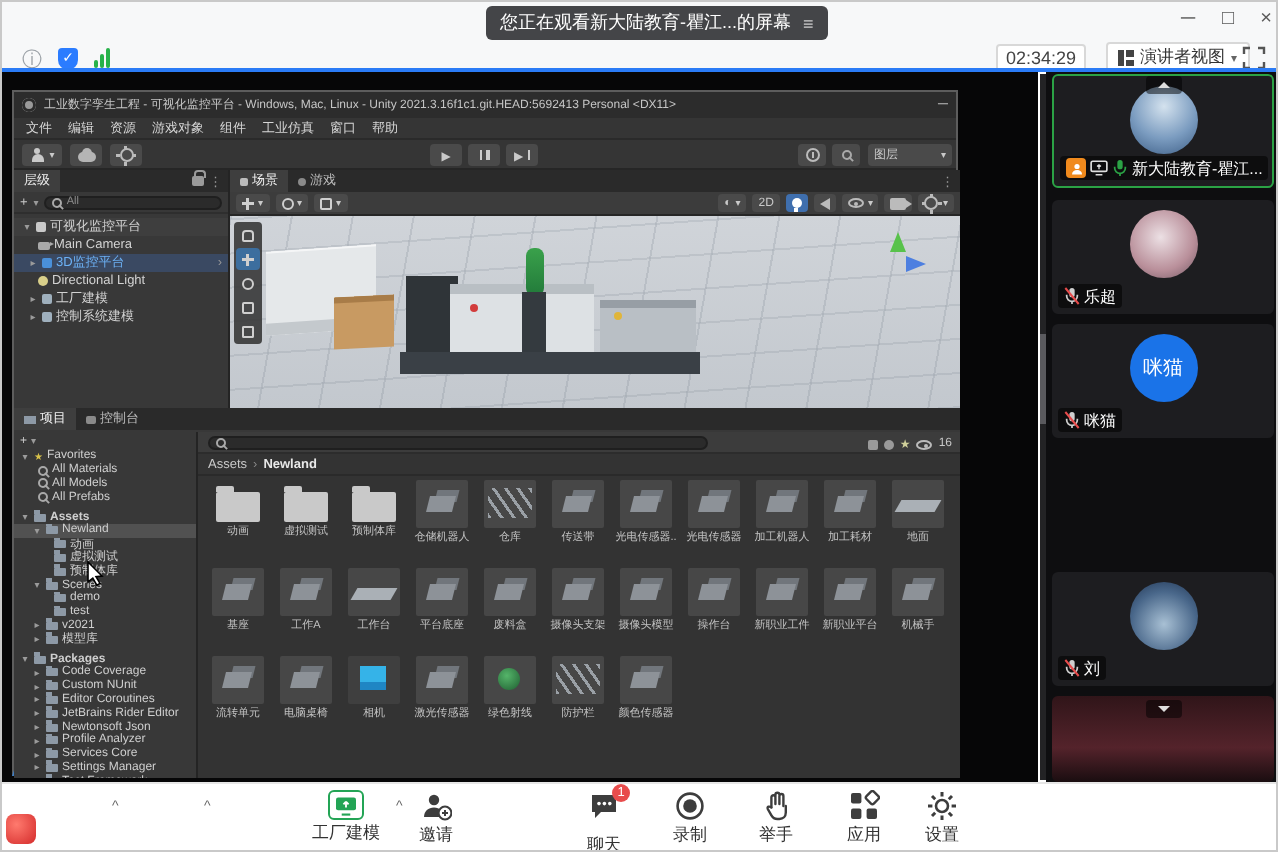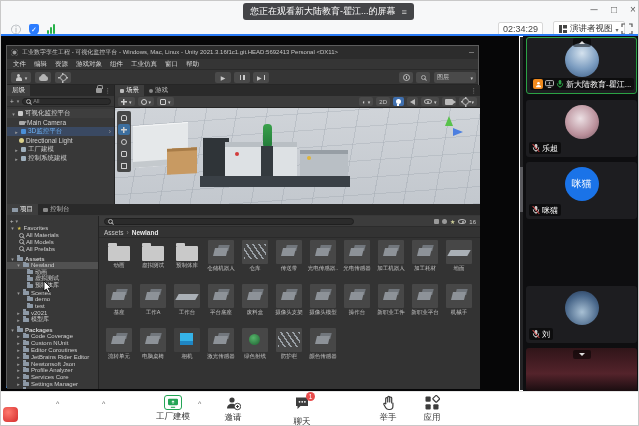--- a/index.html
+++ b/index.html
@@ -731,21 +731,21 @@
         <svg width="12" height="10" viewBox="0 0 16 14">
             <rect x="1" y="1" width="14" height="9" rx="1.5" fill="#23A455"></rect>
             <path d="M8 8V4M8 4L6.2 5.8M8 4l1.8 1.8" stroke="#fff" stroke-width="1.3" fill="none"></path>
             <path d="M5 13h6" stroke="#23A455" stroke-width="1.5"></path>
           </svg>
       </span>
       <span class="blabel">工厂建模</span>
     </div>
     <span class="bcaret" style="left:197px">^</span>
 
-    <div class="bitem" style="left:209px">
+    <div class="bitem" style="left:194px">
       <svg width="16" height="16" viewBox="0 0 16 16">
           <circle cx="7" cy="5" r="2.6" fill="#3d3d3d"></circle>
           <path d="M2 13.5c0-3 2.2-4.8 5-4.8s5 1.8 5 4.8z" fill="#3d3d3d"></path>
           <circle cx="12.5" cy="11.5" r="3.2" fill="#fff" stroke="#3d3d3d" stroke-width="1"></circle>
           <path d="M12.5 10v3M11 11.5h3" stroke="#3d3d3d" stroke-width="1"></path>
         </svg>
       <span class="blabel">邀请</span>
     </div>
 
 
@@ -755,36 +755,52 @@
             <path d="M2 2.5h12v8.5H6.5L3.5 14v-3H2z" fill="#3d3d3d"></path>
             <circle cx="5.5" cy="6.8" r=".9" fill="#fff"></circle>
             <circle cx="8.2" cy="6.8" r=".9" fill="#fff"></circle>
             <circle cx="10.9" cy="6.8" r=".9" fill="#fff"></circle>
           </svg>
         <span class="badge" style="right:-5px">1</span>
       </span>
       <span class="blabel">聊天</span>
     </div>
 
+    <div class="bitem" style="left:321px">
+      <svg width="16" height="16" viewBox="0 0 16 16">
+          <circle cx="8" cy="8" r="6.2" fill="none" stroke="#3d3d3d" stroke-width="1.3"></circle>
+          <circle cx="8" cy="8" r="3.4" fill="#3d3d3d"></circle>
+        </svg>
+      <span class="blabel">录制</span>
+    </div>
 
     <div class="bitem" style="left:408px">
       <svg width="16" height="16" viewBox="0 0 16 16">
           <rect x="1.5" y="1.5" width="5.2" height="5.2" rx="1" fill="#3d3d3d"></rect>
           <rect x="1.5" y="9.3" width="5.2" height="5.2" rx="1" fill="#3d3d3d"></rect>
           <rect x="9.3" y="9.3" width="5.2" height="5.2" rx="1" fill="#3d3d3d"></rect>
           <rect x="9.6" y="1.2" width="5.2" height="5.2" rx="1" fill="none" stroke="#3d3d3d" stroke-width="1.2" transform="rotate(45 12.2 3.8)"></rect>
         </svg>
       <span class="blabel">应用</span>
     </div>
 
     <div class="bitem" style="left:364px">
       <svg width="15" height="16" viewBox="0 0 14 16">
           <path d="M4.2 8.5V3.6a1 1 0 0 1 2 0M6.2 7V2.4a1 1 0 0 1 2 0M8.2 7V3a1 1 0 0 1 2 0v5" fill="none" stroke="#3d3d3d" stroke-width="1.2" stroke-linecap="round"></path>
           <path d="M4.2 8.8c-1-.9-2.3-.5-1.8.7l1.8 3.2c.6 1.1 1.6 1.8 3 1.8h1c1.9 0 3.2-1.3 3.2-3.2V8" fill="none" stroke="#3d3d3d" stroke-width="1.2" stroke-linecap="round"></path>
         </svg>
       <span class="blabel">举手</span>
     </div>
 
+    <div class="bitem" style="left:447px">
+      <svg width="16" height="16" viewBox="0 0 16 16">
+          <circle cx="8" cy="8" r="3" fill="none" stroke="#3d3d3d" stroke-width="1.3"></circle>
+          <g stroke="#3d3d3d" stroke-width="1.5">
+            <path d="M8 1v2.2M8 12.8V15M1 8h2.2M12.8 8H15M3 3l1.6 1.6M11.4 11.4L13 13M13 3l-1.6 1.6M4.6 11.4L3 13"></path>
+          </g>
+        </svg>
+      <span class="blabel">设置</span>
+    </div>
 
   </div>
 
   <div class="applogo"></div>
 </div>
 
 </body></html>

